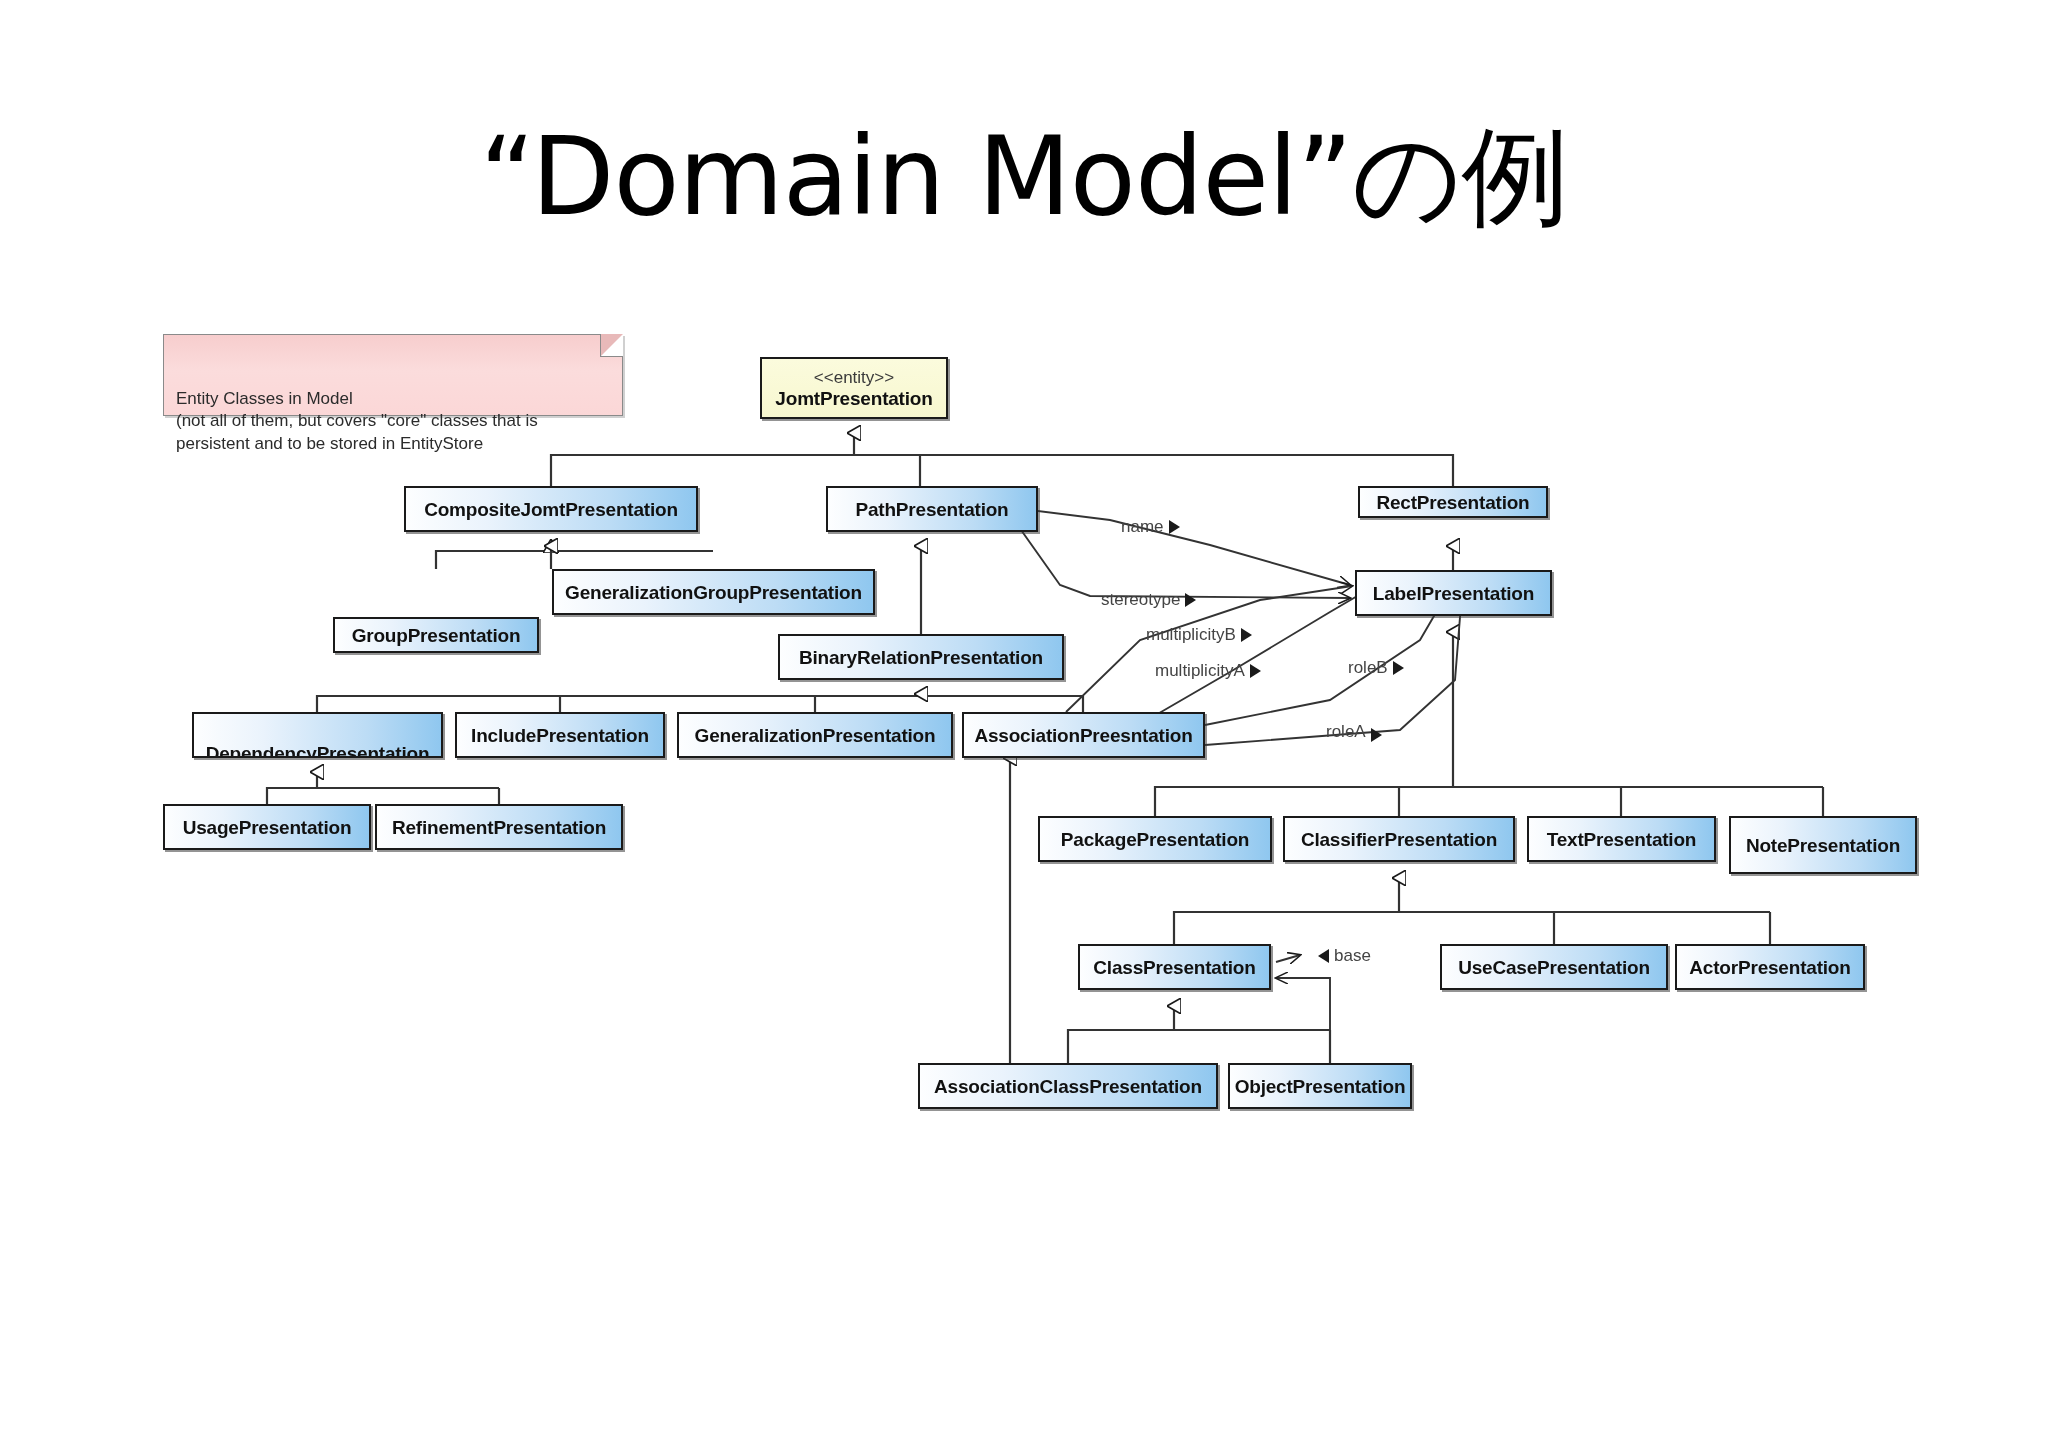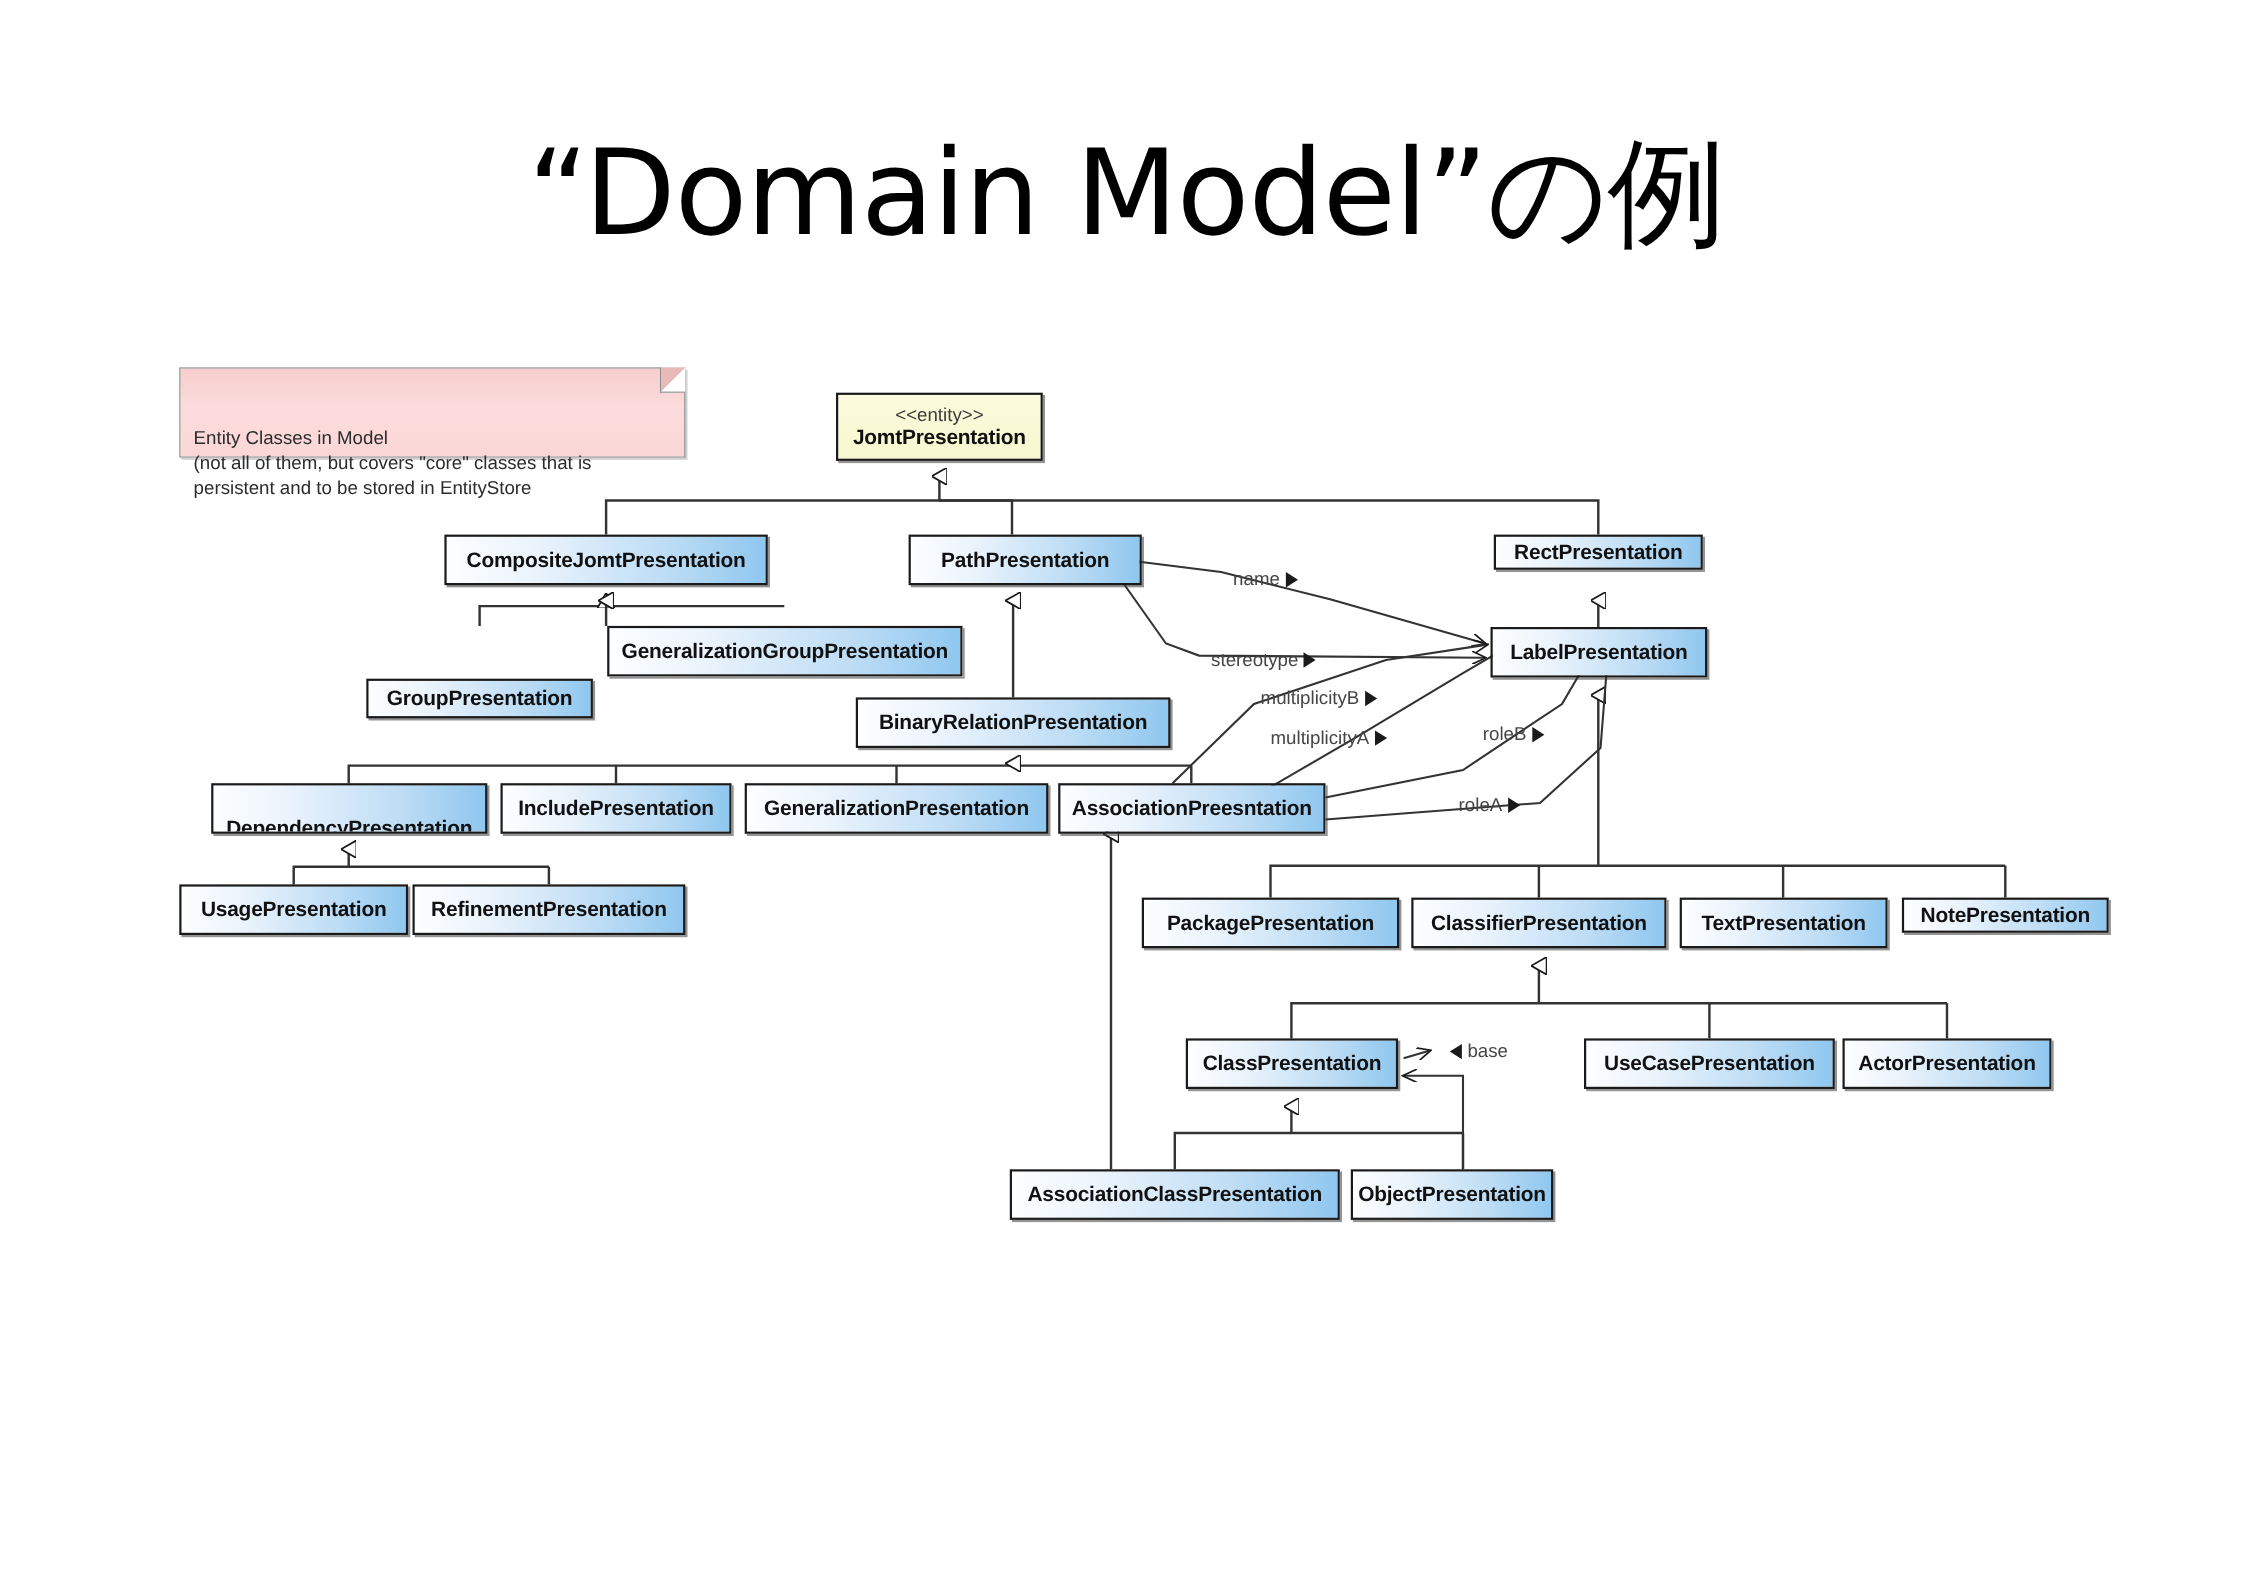--- a/index.html
+++ b/index.html
@@ -225,21 +225,21 @@
         </div>
         <div class="cls" style="left: 1038px; top: 816px; width: 234px; height: 46px;">
           <span style="font-size: 19px;">PackagePresentation</span>
         </div>
         <div class="cls" style="left: 1283px; top: 816px; width: 232px; height: 46px;">
           <span style="font-size: 19px;">ClassifierPresentation</span>
         </div>
         <div class="cls" style="left: 1527px; top: 816px; width: 189px; height: 46px;">
           <span style="font-size: 19px;">TextPresentation</span>
         </div>
-        <div class="cls" style="left: 1729px; top: 816px; width: 188px; height: 32px;">
+        <div class="cls" style="left: 1729px; top: 816px; width: 188px; height: 58px;">
           <span style="font-size: 19px;">NotePresentation</span>
         </div>
         <div class="cls" style="left: 1078px; top: 944px; width: 193px; height: 46px;">
           <span style="font-size: 19px;">ClassPresentation</span>
         </div>
         <div class="cls" style="left: 1440px; top: 944px; width: 228px; height: 46px;">
           <span style="font-size: 19px;">UseCasePresentation</span>
         </div>
         <div class="cls" style="left: 1675px; top: 944px; width: 190px; height: 46px;">
           <span style="font-size: 19px;">ActorPresentation</span>
@@ -266,21 +266,21 @@
           <span class="tri"></span>
         </div>
         <div class="assoc-lbl" style="left: 1155px; top: 661px;">
           <span>multiplicityA</span>
           <span class="tri"></span>
         </div>
         <div class="assoc-lbl" style="left: 1348px; top: 658px;">
           <span>roleB</span>
           <span class="tri"></span>
         </div>
-        <div class="assoc-lbl" style="left: 1326px; top: 722px;">
+        <div class="assoc-lbl" style="left: 1326px; top: 722px; align-items: flex-end;">
           <span>roleA</span>
           <span class="tri"></span>
         </div>
         <div class="assoc-lbl left" style="left: 1318px; top: 946px;">
           <span class="tri"></span>
           <span>base</span>
         </div>
       </div>
 
   </div>

